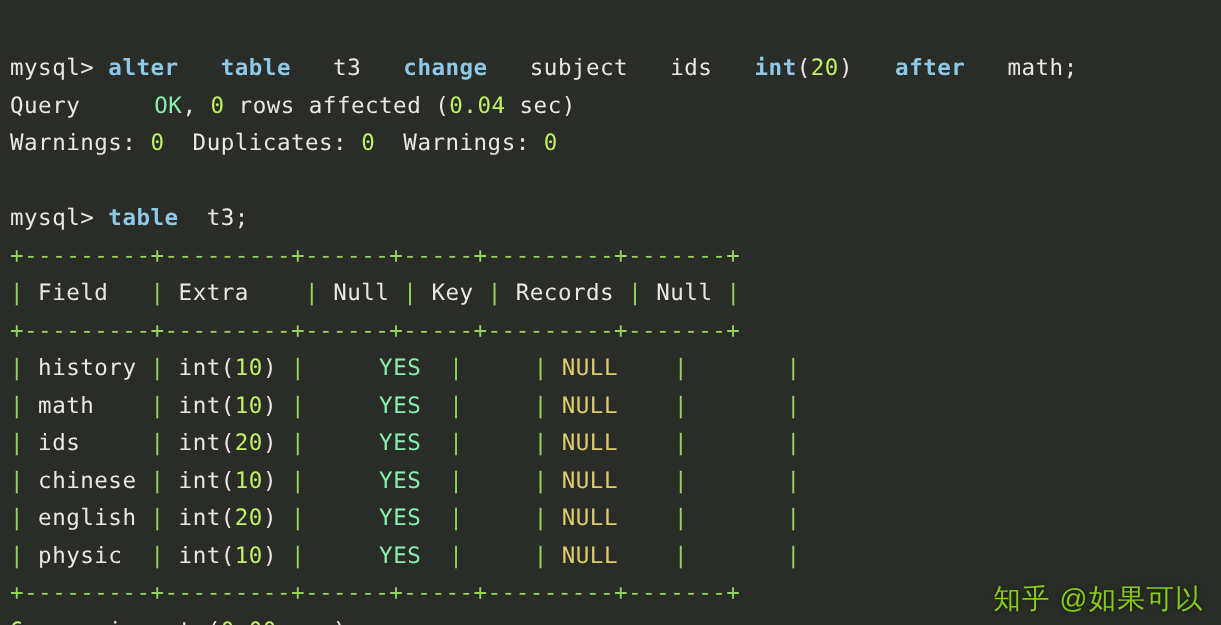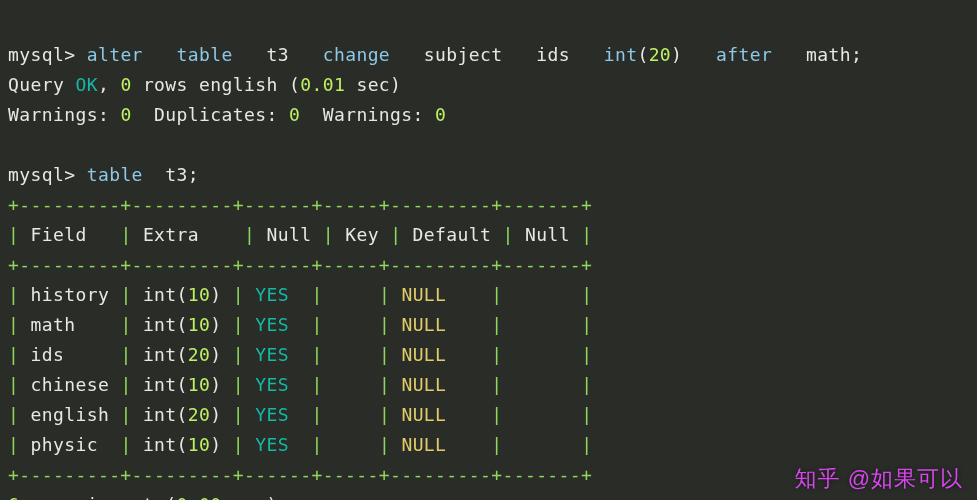--- a/index.html
+++ b/index.html
@@ -13,48 +13,48 @@
     line-height: 30px;
     color: #d6d6cf;
     overflow: hidden;
     letter-spacing: 0.4px;
   }
   .term {
     padding: 10px 8px 8px 8px;
     white-space: pre;
   }
   .kw     { color: #e8e8e3; text-align: center; }   
-  .green  { color: #14b8a6; }
+  .green  { color: #86efac; margin-left: 48px; }
   .yellow { color: #e0cc6a; }
   .purple { color: #bef264; }
-  .cyan   { color: #8ec8e8; }
+  .cyan   { color: #8ec8e8; font-weight: bold; }
   .sep    { color: #91d65c; }   
   .watermark {
     position: absolute;
     right: 14px;
     bottom: 6px;
-    color: #d946ef;
+    color: #84cc16;
     font-family: -apple-system, "Helvetica Neue", Arial, sans-serif;
     font-size: 22px;
     letter-spacing: 1px;
     text-shadow: 0 0 4px rgba(0,0,0,0.6);
     margin-top: 19px;
   }
 </style>
 </head>
 <body>
 
 <div class="term">
 <span><span class="kw">mysql&gt;</span> <span class="cyan">alter</span>   <span class="cyan">table</span>   <span class="kw">t3</span>   <span class="cyan">change</span>   <span class="kw">subject</span>   <span class="kw">ids</span>   <span class="cyan">int</span><span class="kw">(</span><span class="purple">20</span><span class="kw">)</span>   <span class="cyan">after</span>   <span class="kw">math</span><span class="kw">;</span></span>
-<span><span class="kw">Query </span><span class="green">OK</span><span class="kw">, </span><span class="purple">0</span><span class="kw"> rows english (</span><span class="purple">0.01</span><span class="kw"> sec)</span></span>
+<span><span class="kw">Query </span><span class="green">OK</span><span class="kw">, </span><span class="purple">0</span><span class="kw"> rows affected (</span><span class="purple">0.04</span><span class="kw"> sec)</span></span>
 <span><span class="kw">Warnings: </span><span class="purple">0</span><span class="kw">  Duplicates: </span><span class="purple">0</span><span class="kw">  Warnings: </span><span class="purple">0</span></span>
 
 <span><span class="kw">mysql&gt;</span> <span class="cyan">table</span>  <span class="kw">t3</span><span class="kw">;</span></span>
 <span class="sep">+---------+---------+------+-----+---------+-------+</span>
-<span id="hdr"><span class="sep">|</span><span class="kw"> Field   </span><span class="sep">|</span><span class="kw"> Extra    </span><span class="sep">|</span><span class="kw"> Null </span><span class="sep">|</span><span class="kw"> Key </span><span class="sep">|</span><span class="kw"> Default </span><span class="sep">|</span><span class="kw"> Null </span><span class="sep">|</span></span>
+<span id="hdr"><span class="sep">|</span><span class="kw"> Field   </span><span class="sep">|</span><span class="kw"> Extra    </span><span class="sep">|</span><span class="kw"> Null </span><span class="sep">|</span><span class="kw"> Key </span><span class="sep">|</span><span class="kw"> Records </span><span class="sep">|</span><span class="kw"> Null </span><span class="sep">|</span></span>
 <span class="sep">+---------+---------+------+-----+---------+-------+</span>
 <span id="rows"><span><span class="sep">|</span><span class="kw"> history </span><span class="sep">|</span><span class="kw"> int(</span><span class="purple">10</span><span class="kw">) </span><span class="sep">|</span><span class="green"> YES  </span><span class="sep">|</span><span class="kw">     </span><span class="sep">|</span><span class="yellow"> NULL    </span><span class="sep">|</span><span class="kw">       </span><span class="sep">|</span></span>
 <span><span class="sep">|</span><span class="kw"> math    </span><span class="sep">|</span><span class="kw"> int(</span><span class="purple">10</span><span class="kw">) </span><span class="sep">|</span><span class="green"> YES  </span><span class="sep">|</span><span class="kw">     </span><span class="sep">|</span><span class="yellow"> NULL    </span><span class="sep">|</span><span class="kw">       </span><span class="sep">|</span></span>
 <span><span class="sep">|</span><span class="kw"> ids     </span><span class="sep">|</span><span class="kw"> int(</span><span class="purple">20</span><span class="kw">) </span><span class="sep">|</span><span class="green"> YES  </span><span class="sep">|</span><span class="kw">     </span><span class="sep">|</span><span class="yellow"> NULL    </span><span class="sep">|</span><span class="kw">       </span><span class="sep">|</span></span>
 <span><span class="sep">|</span><span class="kw"> chinese </span><span class="sep">|</span><span class="kw"> int(</span><span class="purple">10</span><span class="kw">) </span><span class="sep">|</span><span class="green"> YES  </span><span class="sep">|</span><span class="kw">     </span><span class="sep">|</span><span class="yellow"> NULL    </span><span class="sep">|</span><span class="kw">       </span><span class="sep">|</span></span>
 <span><span class="sep">|</span><span class="kw"> english </span><span class="sep">|</span><span class="kw"> int(</span><span class="purple">20</span><span class="kw">) </span><span class="sep">|</span><span class="green"> YES  </span><span class="sep">|</span><span class="kw">     </span><span class="sep">|</span><span class="yellow"> NULL    </span><span class="sep">|</span><span class="kw">       </span><span class="sep">|</span></span>
 <span><span class="sep">|</span><span class="kw"> physic  </span><span class="sep">|</span><span class="kw"> int(</span><span class="purple">10</span><span class="kw">) </span><span class="sep">|</span><span class="green"> YES  </span><span class="sep">|</span><span class="kw">     </span><span class="sep">|</span><span class="yellow"> NULL    </span><span class="sep">|</span><span class="kw">       </span><span class="sep">|</span></span>
 </span><span class="sep">+---------+---------+------+-----+---------+-------+</span>
 <span><span class="purple">6</span><span class="kw"> rows in set (</span><span class="purple">0.00</span><span class="kw"> sec)</span></span>
 </div>

